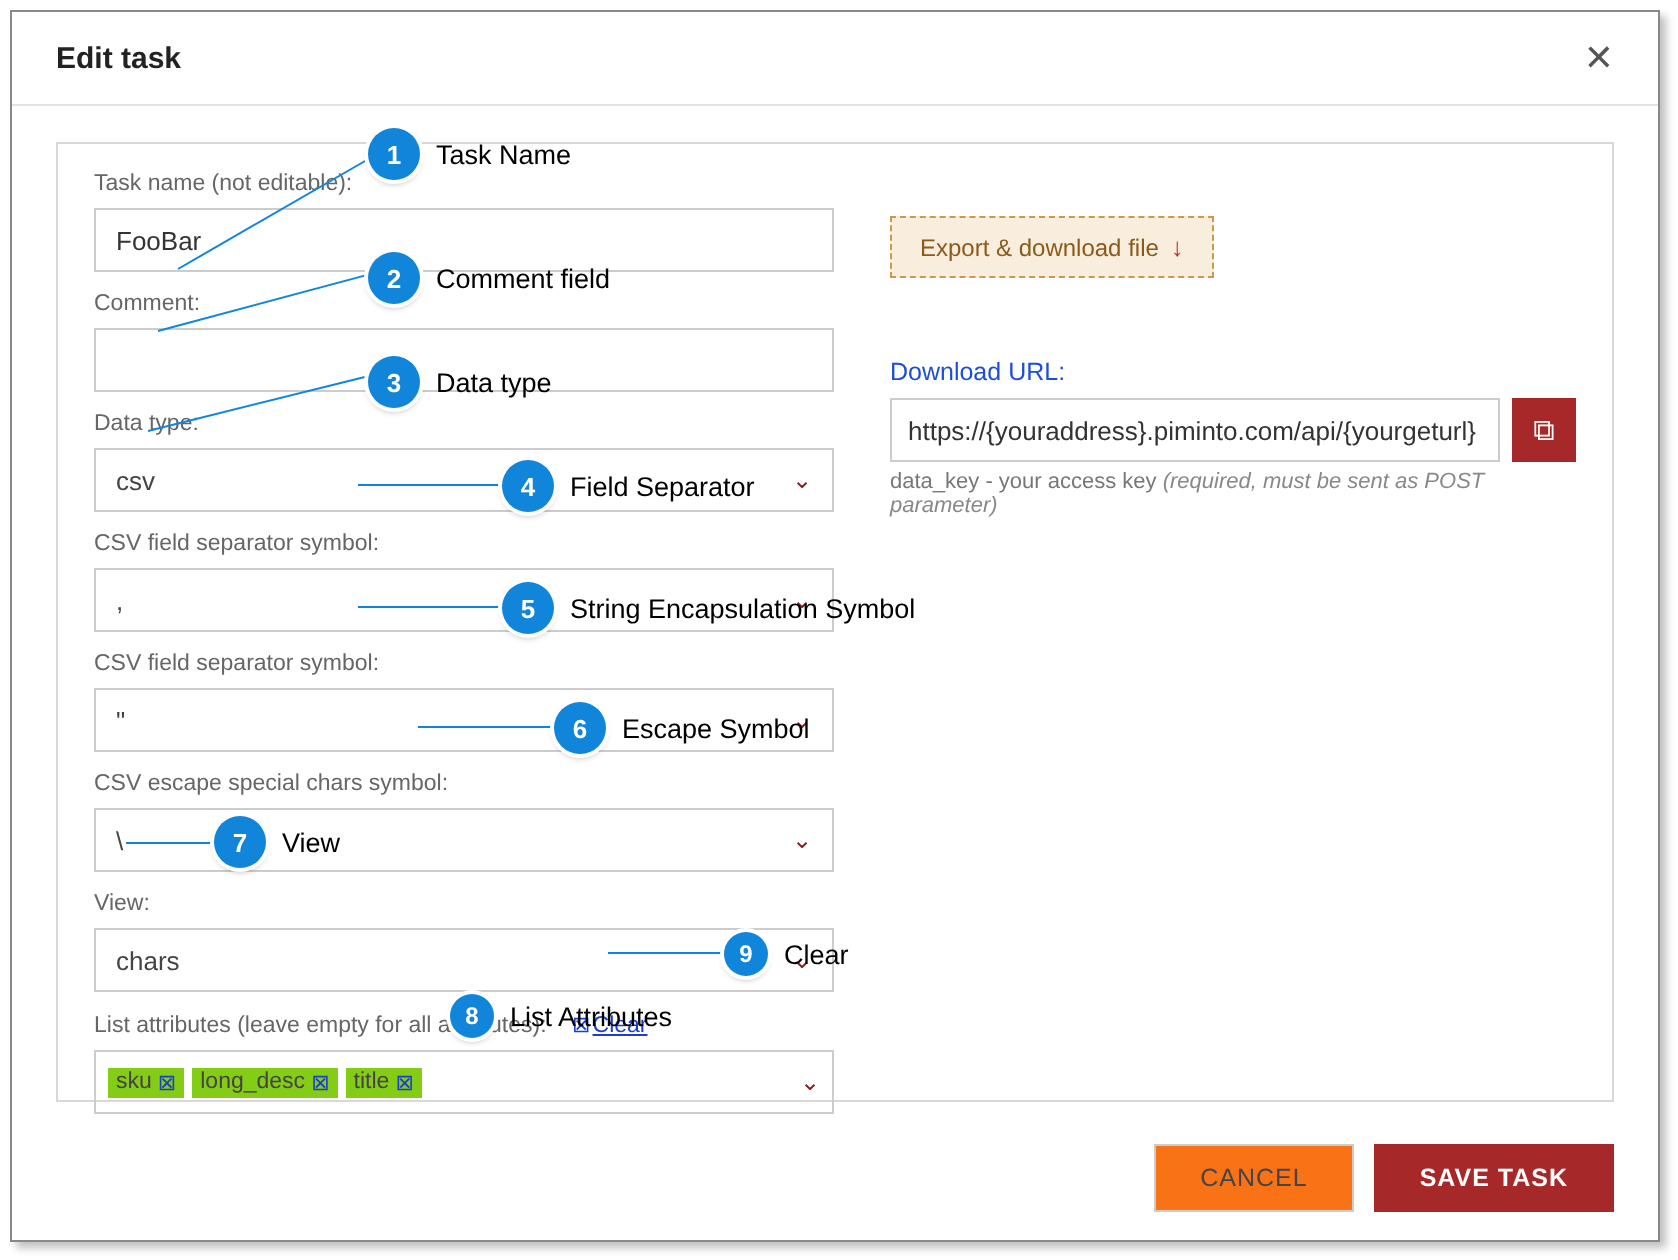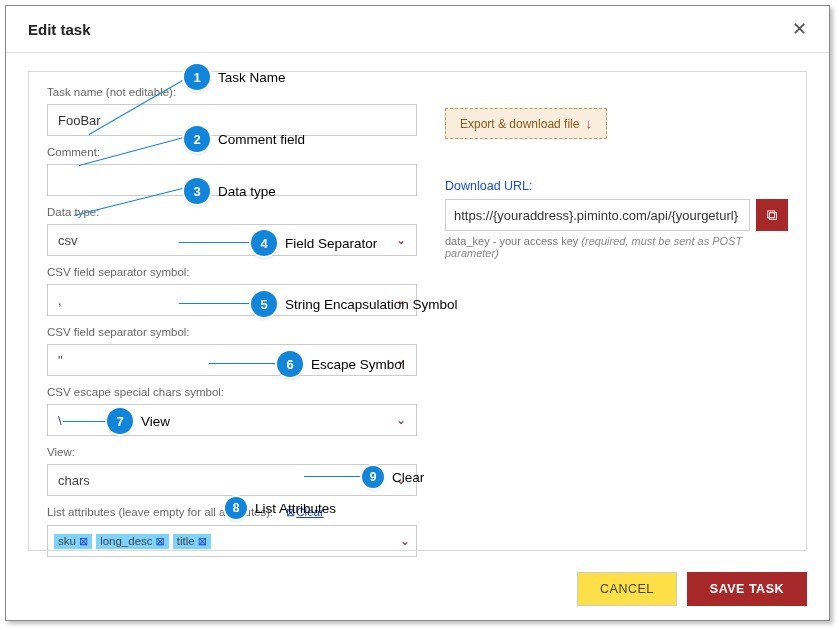--- a/index.html
+++ b/index.html
@@ -74,35 +74,35 @@
   .copy-btn {
     width:32px; height:32px; background:#a72828; color:#fff; display:flex;
     align-items:center; justify-content:center; cursor:pointer; font-size:15px;
   }
   .hint { font-size:11px; color:#777; margin-top:4px;}
   .hint em { font-style: italic; color:#888;}
   .clear-link { font-size:11.5px; color:#1a3fcf; cursor:pointer; }
   .clear-x { color:#1a3fcf; font-size:11px; margin-right:1px;}
   .tag {
     display:inline-flex; align-items:center; gap:3px;
-    background:#7dd3fc; padding:1px 4px; font-size:11.5px; color:#444;
+    background:#84cc16; padding:1px 4px; font-size:11.5px; color:#444;
     margin-right:2px;
   }
   .tag .tx { color:#1a3fcf; cursor:pointer; font-size:11px;}
   .tag-select {
     width:100%; min-height:32px; border:1px solid #ccc; padding:3px 6px;
     display:flex; align-items:center; justify-content:space-between;
   }
   .tag-list { display:flex; flex-wrap:wrap; gap:2px;}
   .footer {
     position:absolute; right:22px; bottom:14px; display:flex; gap:10px;
   }
   .btn {
     padding: 9px 22px; font-size:12.5px; letter-spacing:0.5px; cursor:pointer;
-    border:1px solid #ccc; background:#fde047; color:#444;
+    border:1px solid #ccc; background:#f97316; color:#444;
   }
   .btn-primary { background:#a72828; border-color:#a72828; color:#fff; font-weight:600;}
   
   .callout {
     position:absolute; display:flex; align-items:center; gap:8px; z-index:20;
     pointer-events:none;
   }
   .bubble {
     width:26px; height:26px; border-radius:50%;
     background:#1185d9; color:#fff; font-size:13px; font-weight:700;

